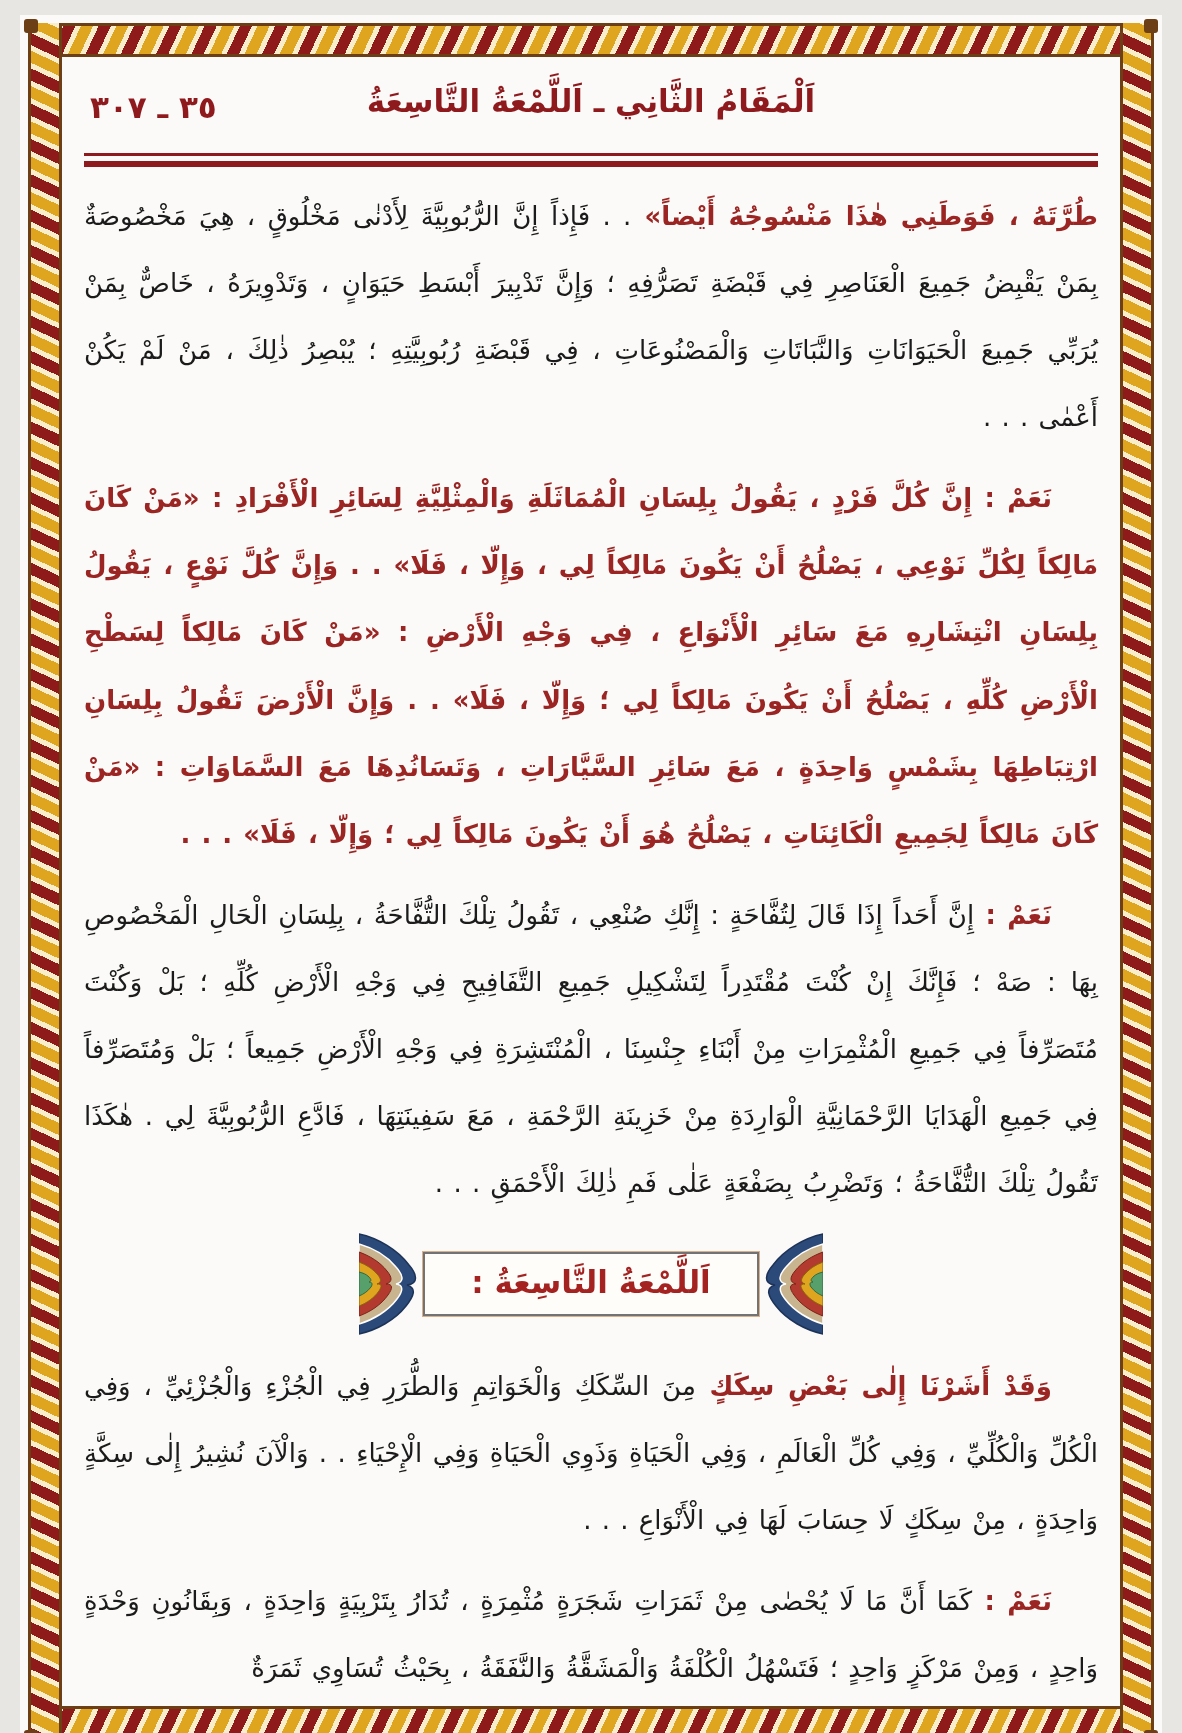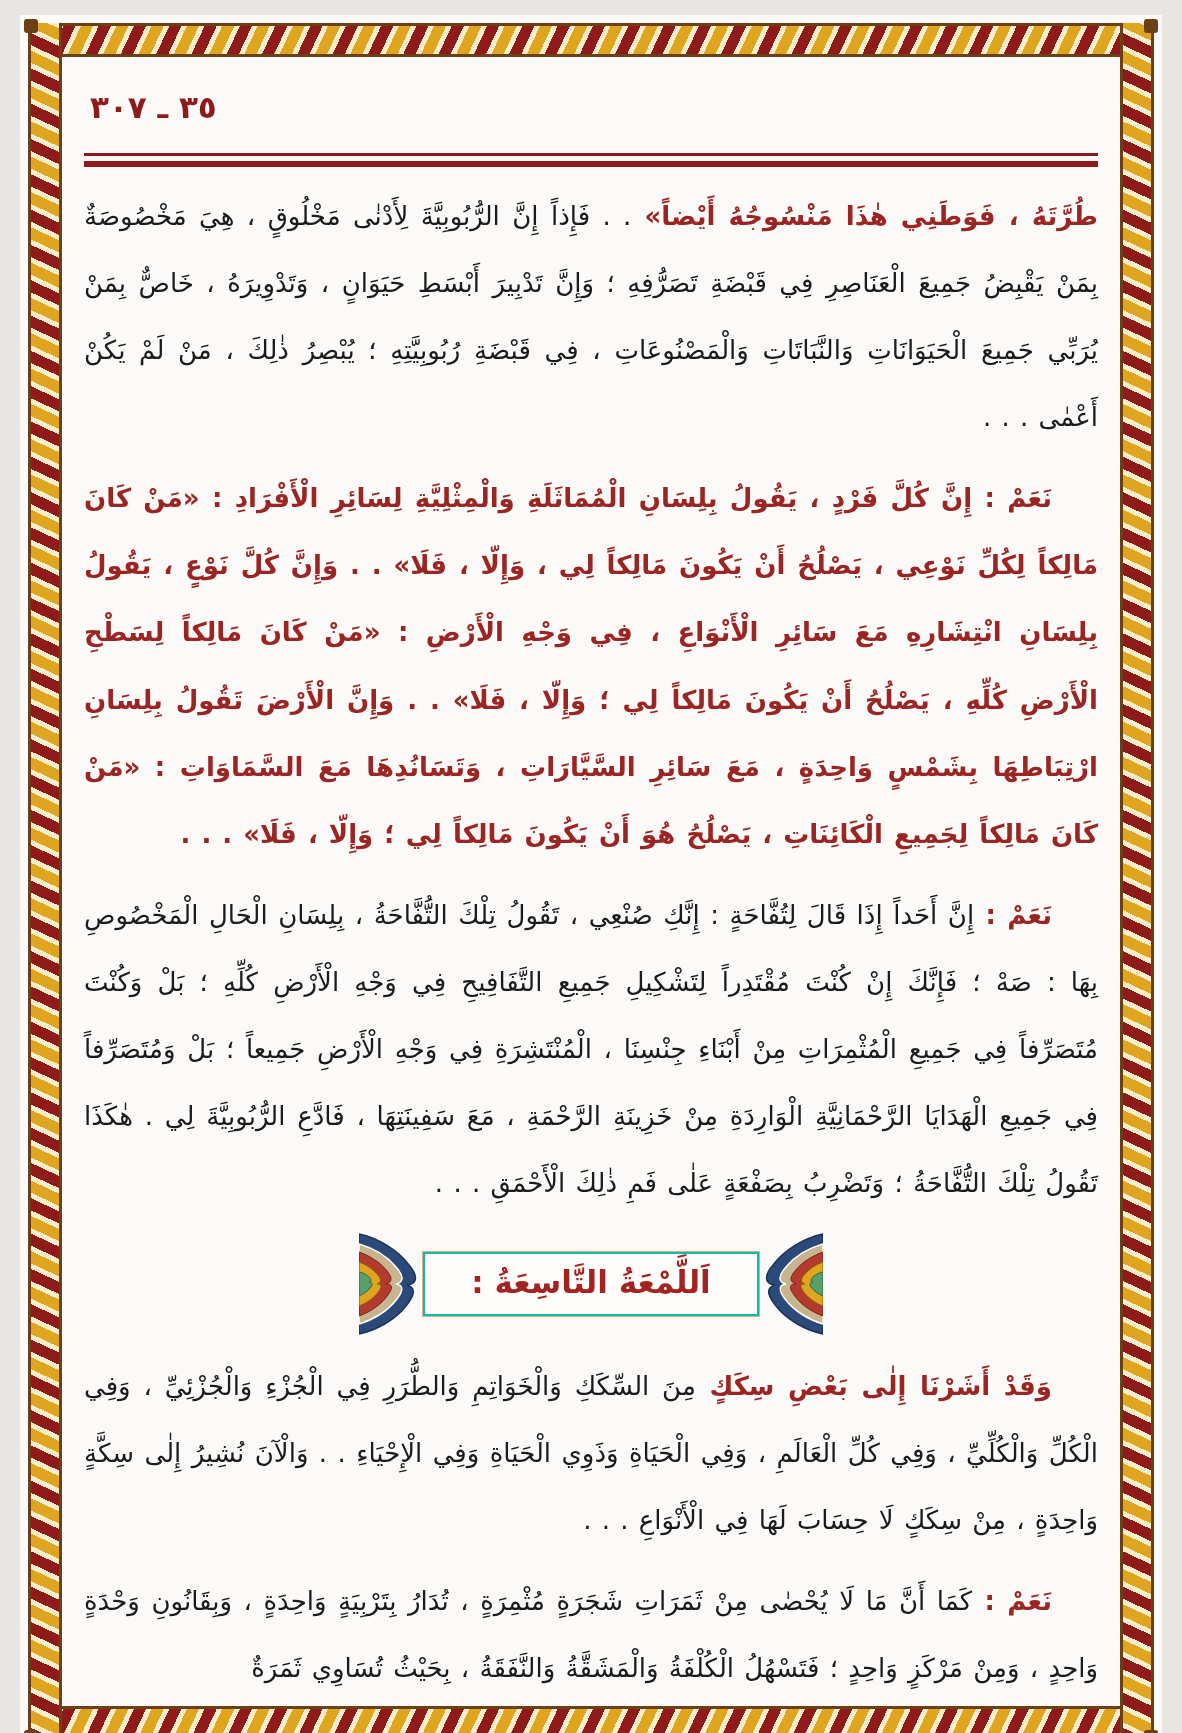--- a/index.html
+++ b/index.html
@@ -70,21 +70,21 @@
   .seg-red{color:#9b2523;font-weight:bold;}
   .seg-black{color:#1b1b1b;}
 
   
   .heading-wrap{
     display:flex;align-items:center;justify-content:center;
     margin:10px auto 16px auto;height:106px;
   }
   .heading-box{
     position:relative;z-index:2;
-    border:2px solid #14b8a6;
+    border:2px solid #737373;
     outline:1px solid #d8b08a;
     background:#fffdfa;
     padding:10px 46px 14px 46px;
     color:#a42321;font-weight:bold;font-size:31px;
     white-space:nowrap;
   }
   .ornament{width:64px;height:104px;flex:0 0 auto;position:relative;z-index:1;}
   .ornament.right-side{transform:scaleX(-1);}
   .ornament svg{display:block;width:100%;height:100%;}
 </style>
@@ -99,20 +99,21 @@
   <div class="band v right"></div>
   <div class="corner tl"></div>
   <div class="corner tr"></div>
   <div class="corner bl"></div>
   <div class="corner br"></div>
 
   <div class="content">
 
     <div class="header-row">
       <div class="page-number">٣٥ ـ ٣٠٧</div>
+      <div class="page-title">اَلْمَقَامُ الثَّانِي ـ اَللَّمْعَةُ التَّاسِعَةُ</div>
     </div>
 
     <div class="double-rule"></div>
 
     <div class="body-text">
 
       <p class="para"><span class="seg-red">طُرَّتَهُ ، فَوَطَنِي هٰذَا مَنْسُوجُهُ أَيْضاً» </span><span class="seg-black">. . فَإِذاً إِنَّ الرُّبُوبِيَّةَ لِأَدْنٰى مَخْلُوقٍ ، هِيَ مَخْصُوصَةٌ بِمَنْ يَقْبِضُ جَمِيعَ الْعَنَاصِرِ فِي قَبْضَةِ تَصَرُّفِهِ ؛ وَإِنَّ تَدْبِيرَ أَبْسَطِ حَيَوَانٍ ، وَتَدْوِيرَهُ ، خَاصٌّ بِمَنْ يُرَبِّي جَمِيعَ الْحَيَوَانَاتِ وَالنَّبَاتَاتِ وَالْمَصْنُوعَاتِ ، فِي قَبْضَةِ رُبُوبِيَّتِهِ ؛ يُبْصِرُ ذٰلِكَ ، مَنْ لَمْ يَكُنْ أَعْمٰى . . .</span></p>
 
       <p class="para indent"><span class="seg-red">نَعَمْ : إِنَّ كُلَّ فَرْدٍ ، يَقُولُ بِلِسَانِ الْمُمَاثَلَةِ وَالْمِثْلِيَّةِ لِسَائِرِ الْأَفْرَادِ : «مَنْ كَانَ مَالِكاً لِكُلِّ نَوْعِي ، يَصْلُحُ أَنْ يَكُونَ مَالِكاً لِي ، وَإِلّا ، فَلَا» . . وَإِنَّ كُلَّ نَوْعٍ ، يَقُولُ بِلِسَانِ انْتِشَارِهِ مَعَ سَائِرِ الْأَنْوَاعِ ، فِي وَجْهِ الْأَرْضِ : «مَنْ كَانَ مَالِكاً لِسَطْحِ الْأَرْضِ كُلِّهِ ، يَصْلُحُ أَنْ يَكُونَ مَالِكاً لِي ؛ وَإِلّا ، فَلَا» . . وَإِنَّ الْأَرْضَ تَقُولُ بِلِسَانِ ارْتِبَاطِهَا بِشَمْسٍ وَاحِدَةٍ ، مَعَ سَائِرِ السَّيَّارَاتِ ، وَتَسَانُدِهَا مَعَ السَّمَاوَاتِ : «مَنْ كَانَ مَالِكاً لِجَمِيعِ الْكَائِنَاتِ ، يَصْلُحُ هُوَ أَنْ يَكُونَ مَالِكاً لِي ؛ وَإِلّا ، فَلَا» . . .</span></p>
 

